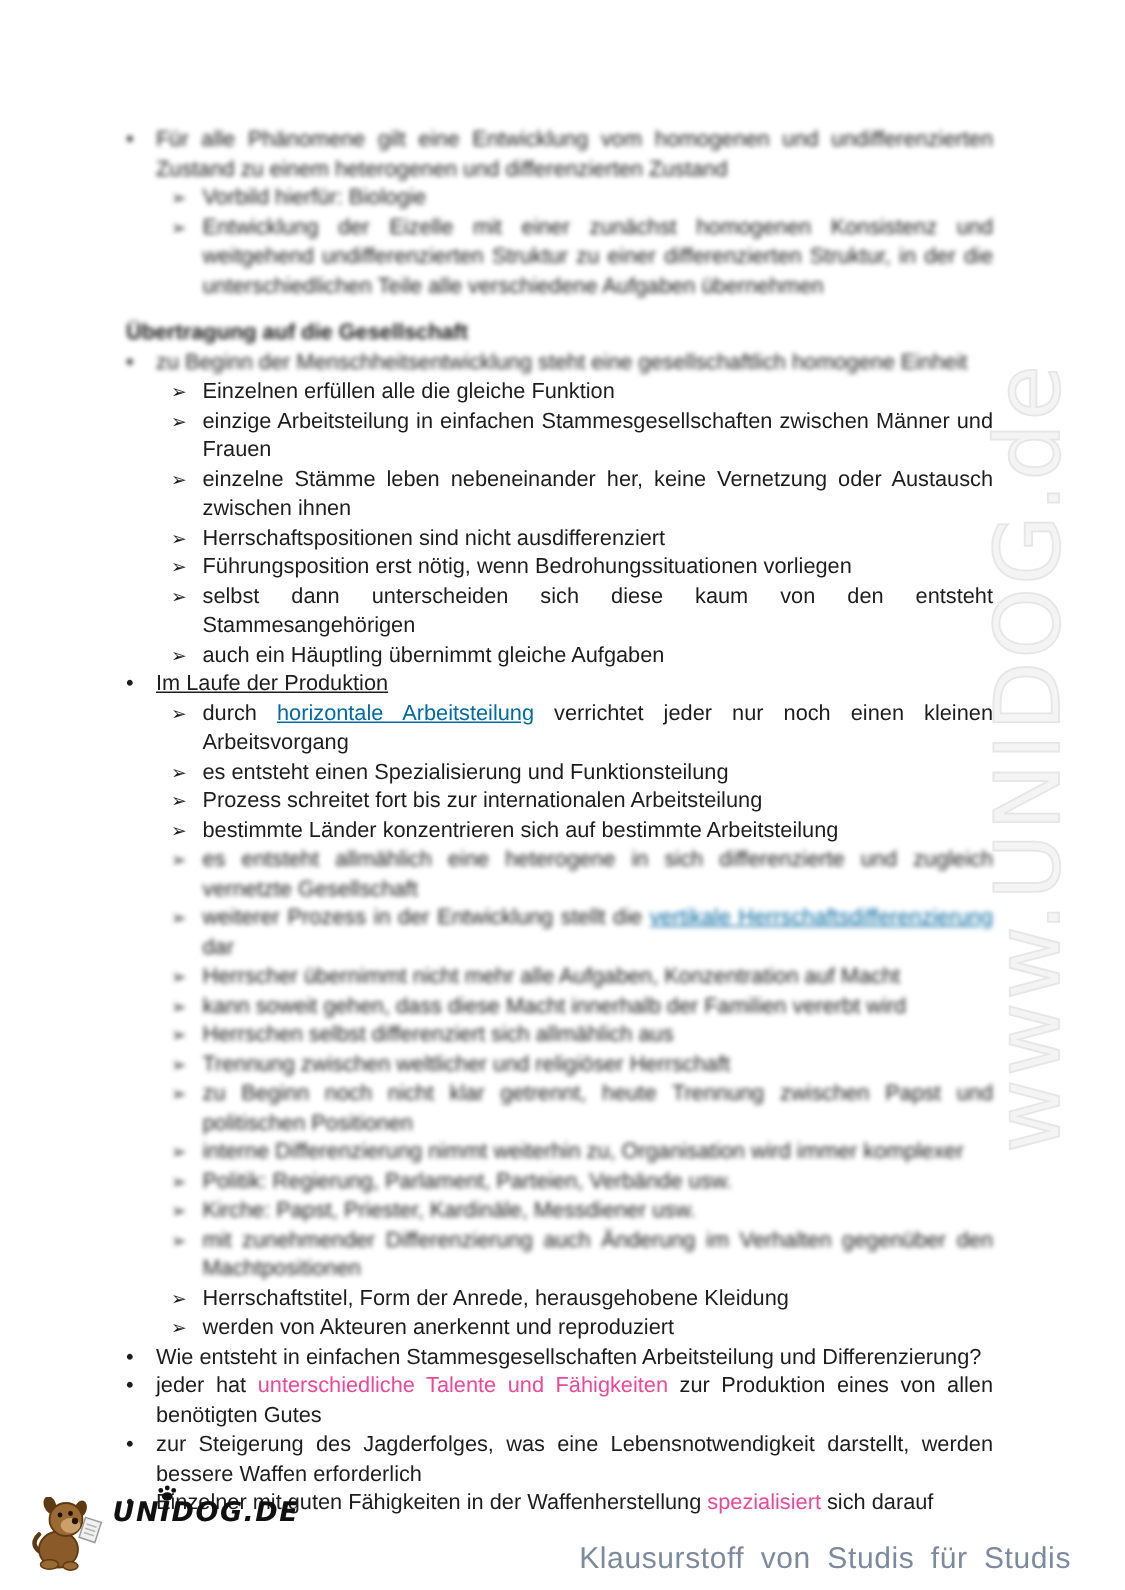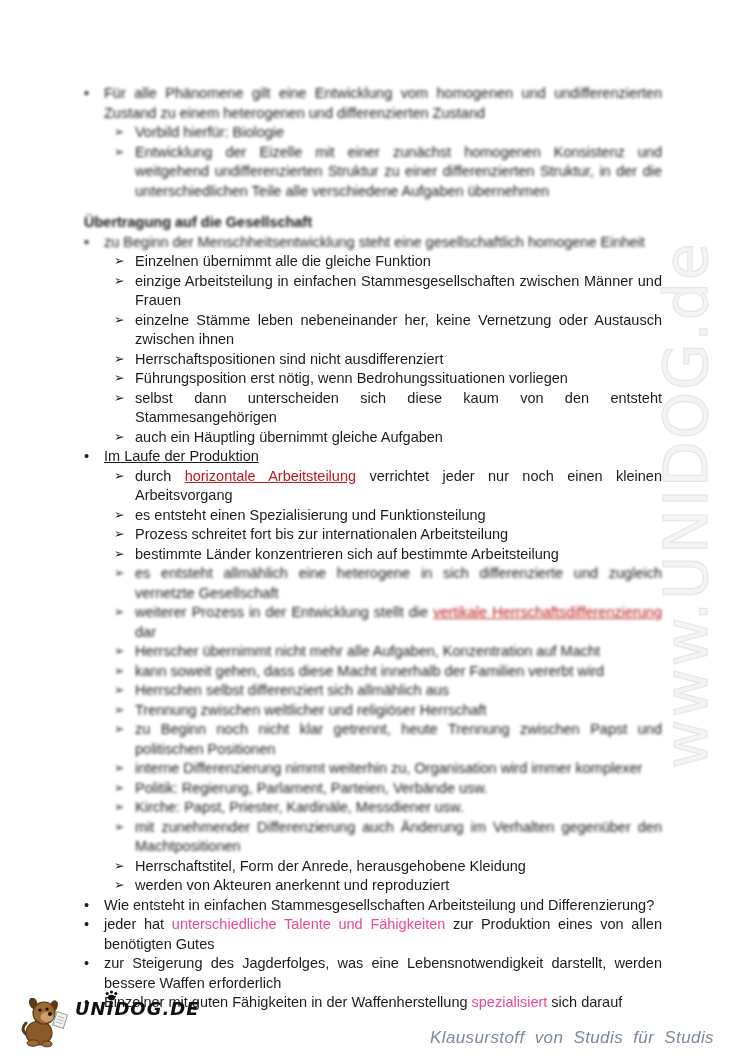--- a/index.html
+++ b/index.html
@@ -32,39 +32,39 @@
   }
   .row { display:flex; }
   .row .marker { flex:0 0 20px; color:#1d1d1d; }
   .row.sub { margin-left:30px; }
   .row.sub .marker { flex:0 0 21px; font-size:12.5px; }
   .txt { flex:1; text-align:justify; }
   .heading { font-weight:bold; margin-top:12px; color:#161616; }
   .heading.h2 { margin-top:14px; }
   .u { text-decoration:underline; }
   .red { color:#ec4899; }
-  .red-u { color:#b91c1c; text-decoration:underline; }
+  .red-u { color:#0369a1; text-decoration:underline; }
   .blur { filter:blur(1.7px); }
 
   
   .footer-logo {
     position:absolute; left:20px; top:998px;
     display:flex; align-items:flex-start; gap:3px; z-index:2;
   }
   .brand {
     font-family:"DejaVu Sans", sans-serif;
     font-weight:bold; font-style:italic;
     font-size:18px; letter-spacing:1px; color:#101010;
     padding-bottom:8px;
   }
   .i-wrap { position:relative; display:inline-block; }
   .paw { position:absolute; left:-2px; top:-8px; }
   .tagline {
     position:absolute; right:36px; top:1028px;
-    font-style:italic; font-size:17px;
+    font-size:20px;
     color:#7d8a9e; letter-spacing:0.4px; word-spacing:5px;
     z-index:2;
   }
 </style>
 </head>
 <body>
 
 <div class="page">
 
   <div class="watermark">www.UNIDOG.de</div>
@@ -85,21 +85,21 @@
     </div>
 
     <div class="heading blur">Übertragung auf die Gesellschaft</div>
 
     <div class="row main blur">
       <span class="marker">•</span>
       <span class="txt">zu Beginn der Menschheitsentwicklung steht eine gesellschaftlich homogene Einheit</span>
     </div>
     <div class="row sub">
       <span class="marker">➢</span>
-      <span class="txt">Einzelnen übernimmt alle die gleiche Funktion</span>
+      <span class="txt">Einzelnen erfüllen alle die gleiche Funktion</span>
     </div>
     <div class="row sub">
       <span class="marker">➢</span>
       <span class="txt">einzige Arbeitsteilung in einfachen Stammesgesellschaften zwischen Männer und Frauen</span>
     </div>
     <div class="row sub">
       <span class="marker">➢</span>
       <span class="txt">einzelne Stämme leben nebeneinander her, keine Vernetzung oder Austausch zwischen ihnen</span>
     </div>
     <div class="row sub">

